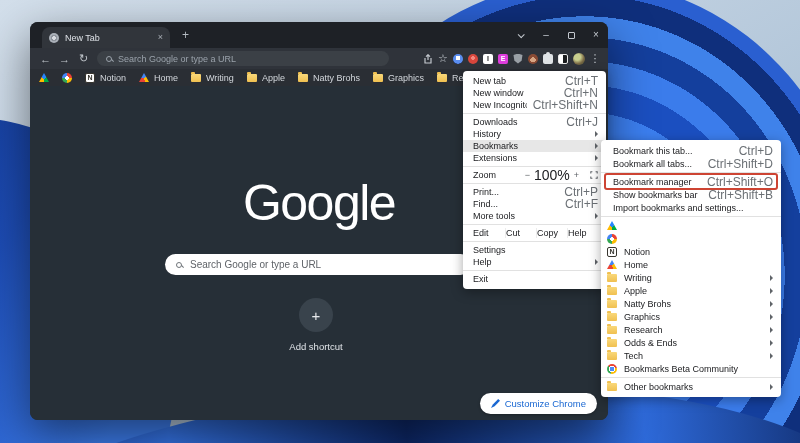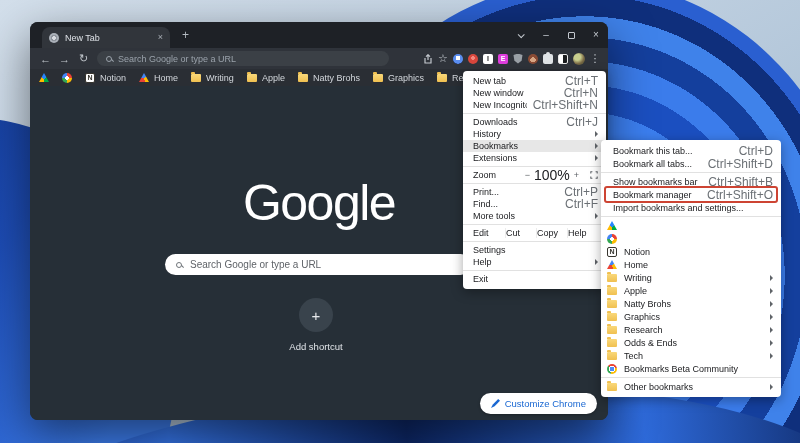--- a/index.html
+++ b/index.html
@@ -304,29 +304,29 @@
     <div class="mrow cmd">
         <span class="ml">Bookmark this tab...</span>
         <span class="msc">Ctrl+D</span>
       </div>
     <div class="mrow cmd">
         <span class="ml">Bookmark all tabs...</span>
         <span class="msc">Ctrl+Shift+D</span>
       </div>
     <div class="msep"></div>
     <div class="mrow cmd">
-        <span class="ml">Show bookmarks bar</span>
-        <span class="msc">Ctrl+Shift+B</span>
-      </div>
-    <div class="mrow cmd">
       <span class="ml">Bookmark manager</span>
       <span class="msc">Ctrl+Shift+O</span>
       <span class="red-box"></span>
     </div>
     <div class="mrow cmd">
+        <span class="ml">Show bookmarks bar</span>
+        <span class="msc">Ctrl+Shift+B</span>
+      </div>
+    <div class="mrow cmd">
         <span class="ml">Import bookmarks and settings...</span>
       </div>
     <div class="msep"></div>
     <div class="mrow bent">
         <span class="bicon tri"></span>
         <span class="ml"></span>
       </div>
     <div class="mrow bent">
         <span class="bicon pin"></span>
         <span class="ml"></span>

